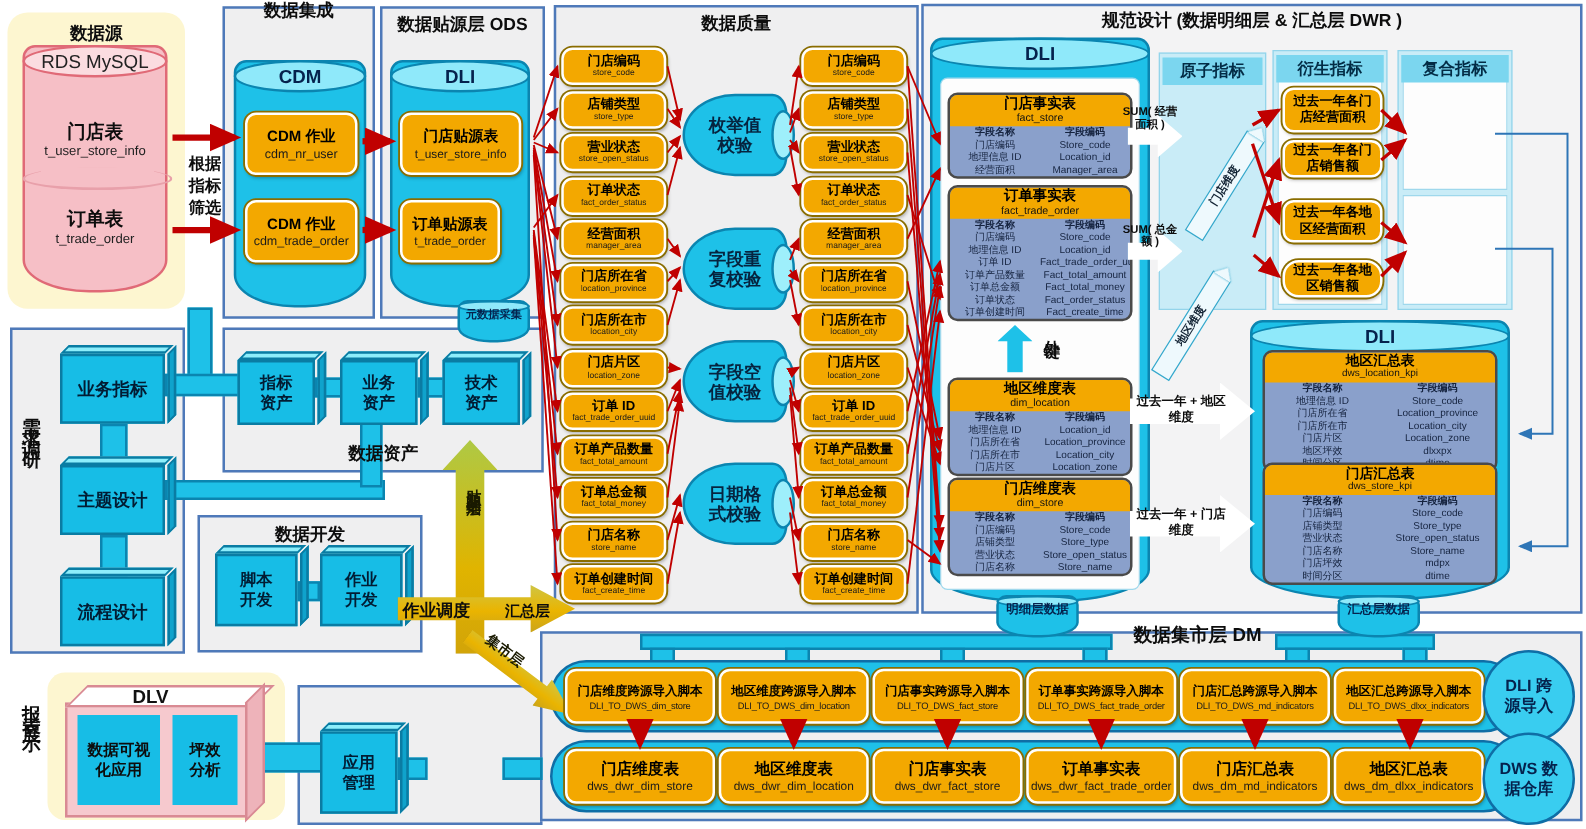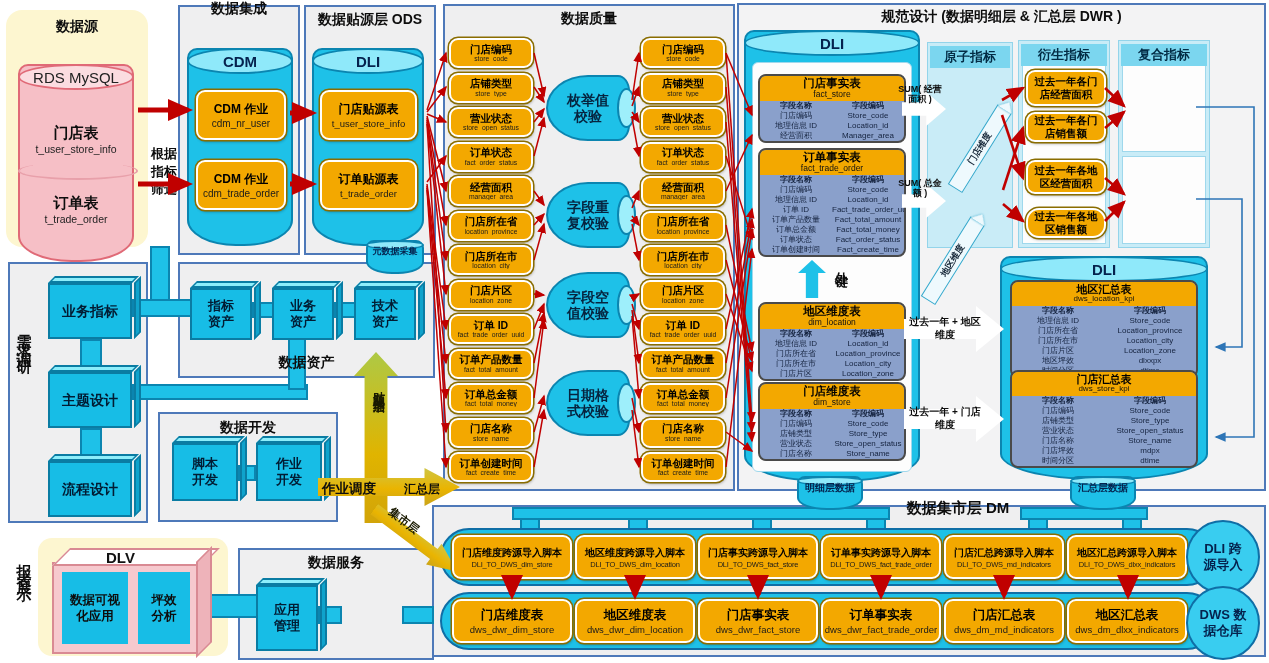--- a/index.html
+++ b/index.html
@@ -5,21 +5,21 @@
   html,body{margin:0;padding:0;background:#fff;font-family:"Liberation Sans","DejaVu Sans",sans-serif;}
   #canvas{position:relative;width:1269px;height:663px;background:#fff;overflow:hidden;}
   .abs{position:absolute;}
   .sec{position:absolute;background:#efeff0;border:2px solid #4e79b9;box-sizing:border-box;}
   .ttl{position:absolute;font-weight:bold;color:#0d0d0d;text-align:center;}
   .lbl{position:absolute;font-weight:bold;color:#0d0d0d;}
   .pipe{position:absolute;background:#1ec1e8;border:2px solid #0b85b0;box-sizing:border-box;}
   
   .cylv{position:absolute;background:#1ec1e8;border:2px solid #0b85b0;border-radius:10px 10px 46% 46%/10px 10px 26px 26px;box-sizing:border-box;}
   .cylv .cap{position:absolute;left:-2px;top:-2px;width:calc(100% + 4px);height:26px;background:#8fe9fa;border:2px solid #0b85b0;border-radius:50%;box-sizing:border-box;display:flex;align-items:center;justify-content:center;font-weight:bold;font-size:15px;color:#05224d;}
-  .pink{background:#f6bfc6;border-color:#e06a77;margin-top:28px;}
+  .pink{background:#f6bfc6;border-color:#e06a77;}
   .pink .cap{background:#fbdce0;border-color:#e06a77;}
   
   .cyls{position:absolute;background:#1ec1e8;border:2px solid #0b85b0;border-radius:8px 8px 45% 45%/8px 8px 12px 12px;box-sizing:border-box;text-align:center;font-weight:bold;color:#05224d;}
   .cyls .cap{position:absolute;left:-2px;top:-2px;width:calc(100% + 4px);height:10px;background:#8fe9fa;border:2px solid #0b85b0;border-radius:50%;box-sizing:border-box;}
   .cyls .ctx{position:relative;z-index:2;line-height:1.15;padding-top:3px;font-size:10.5px;}
   
   .cylh{position:absolute;background:#1ec1e8;border:2px solid #0b85b0;border-radius:50% 12px 12px 50%/50% 16px 16px 50%;box-sizing:border-box;display:flex;align-items:center;justify-content:center;}
   .cylh::after{content:"";position:absolute;right:-8px;top:50%;transform:translateY(-50%);width:15px;height:58%;background:#9eeffb;border:2px solid #0b85b0;border-radius:50%;}
   .cylh .cl{font-weight:bold;font-size:14px;color:#06243f;text-align:center;width:46px;line-height:1.15;}
   
@@ -115,25 +115,24 @@
   <div class="pipe" style="left:1028px;top:518px;width:20px;height:13px;"></div>
   <div class="pipe" style="left:1122px;top:518px;width:20px;height:13px;"></div>
 
   <div class="ttl" style="left:6px;top:18px;width:142px;font-size:14px;">数据源</div>
   <div class="ttl" style="left:178px;top:0;width:122px;font-size:14px;">数据集成</div>
   <div class="ttl" style="left:304px;top:11px;width:132px;font-size:14px;">数据贴源层  ODS</div>
   <div class="ttl" style="left:443px;top:10px;width:292px;font-size:14px;">数据质量</div>
   <div class="ttl" style="left:737px;top:8px;width:529px;font-size:14px;">规范设计 (数据明细层 &amp; 汇总层  DWR )</div>
   <div class="ttl" style="left:178px;top:354px;width:257px;font-size:14px;">数据资产</div>
   <div class="ttl" style="left:158px;top:419px;width:180px;font-size:14px;">数据开发</div>
-  <div class="ttl" style="left:238px;top:554px;width:196px;font-size:14px;">数据服务</div>
   <div class="ttl" style="left:893px;top:499px;width:130px;font-size:15px;z-index:3;">数据集市层  DM</div>
   <div class="lbl vtext" style="left:14px;top:322px;font-size:15px;letter-spacing:9px;">需求调研</div>
   <div class="lbl vtext" style="left:14px;top:552px;font-size:15px;letter-spacing:8px;">报表展示</div>
-  <div class="lbl" style="left:149px;top:122px;width:30px;font-size:13px;line-height:1.35;text-align:center;margin-top:23px;">根据指标筛选</div>
+  <div class="lbl" style="left:149px;top:122px;width:30px;font-size:13px;line-height:1.35;text-align:center;">根据指标筛选</div>
 
   <div class="cylv pink" style="left:18px;top:36px;width:116px;height:198px;">
     <div class="cap" style="color:#222;font-size:15px;font-weight:normal;">
         <span>RDS MySQL</span>
       </div>
     <div class="abs" style="left:0;top:58px;width:100%;text-align:center;">
       <div class="lbl" style="position:static;font-size:15px;">门店表</div>
       <div style="font-size:10.5px;color:#222;">t_user_store_info</div>
     </div>
     <div class="abs" style="left:-2px;top:96px;width:116px;height:16px;border:2px solid #e8a0aa;border-radius:50%;border-top:none;"></div>
@@ -159,21 +158,21 @@
 
   <div class="cylv" style="left:312px;top:48px;width:112px;height:198px;">
     <div class="cap">
         <span>DLI</span>
       </div>
   </div>
   <div class="ybox" style="left:320px;top:90px;width:97px;height:50px;">
     <div class="c-cn" style="font-size:12px;">门店贴源表</div>
     <div class="c-code" style="font-size:9.5px;">t_user_store_info</div>
   </div>
-  <div class="ybox" style="left:320px;top:160px;width:97px;height:50px;">
+  <div class="ybox" style="left:320px;top:160px;width:80px;height:50px;">
     <div class="c-cn" style="font-size:12px;">订单贴源表</div>
     <div class="c-code" style="font-size:9.5px;">t_trade_order</div>
   </div>
   <div class="cyls" style="left:366px;top:240px;width:58px;height:34px;z-index:3;">
     <div class="cap"></div>
     <div class="ctx" style="font-size:9px;padding:5px 4px 0;font-family:Liberation Mono, monospace;">元数据采集</div>
   </div>
 
   <div class="qcol" style="left:449px;top:38px;">
       <div class="card">

